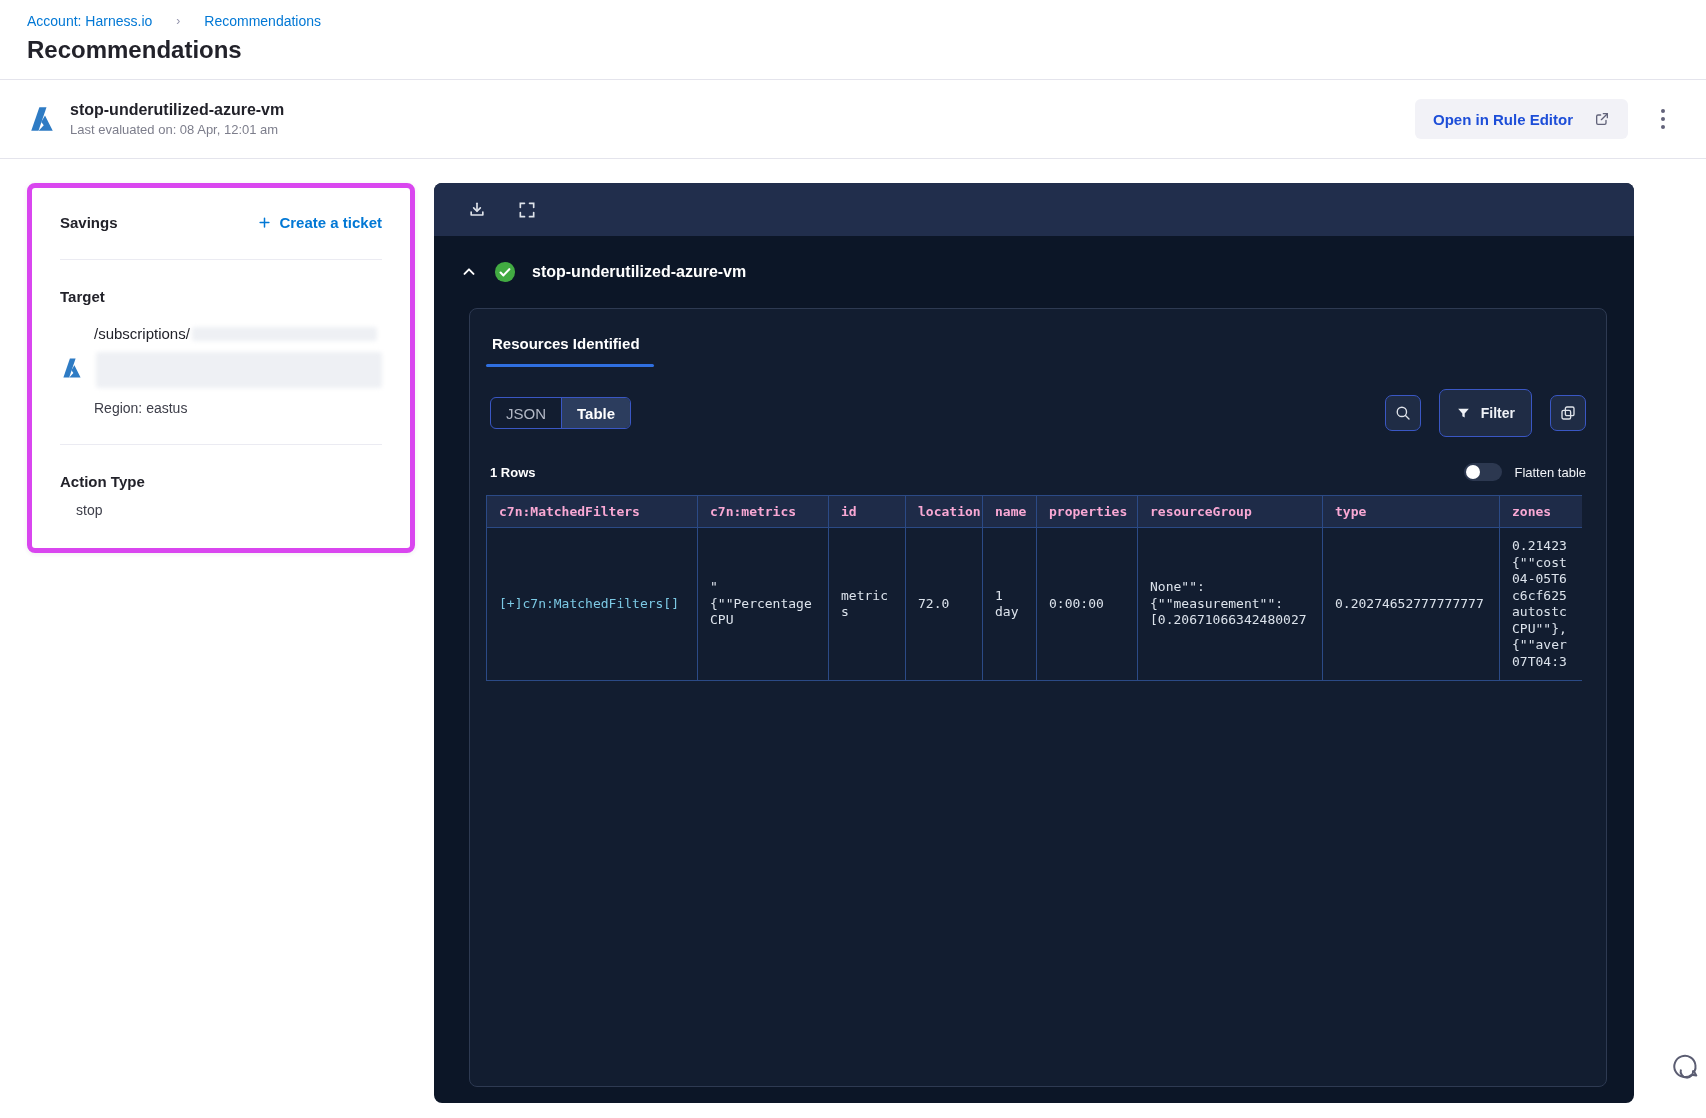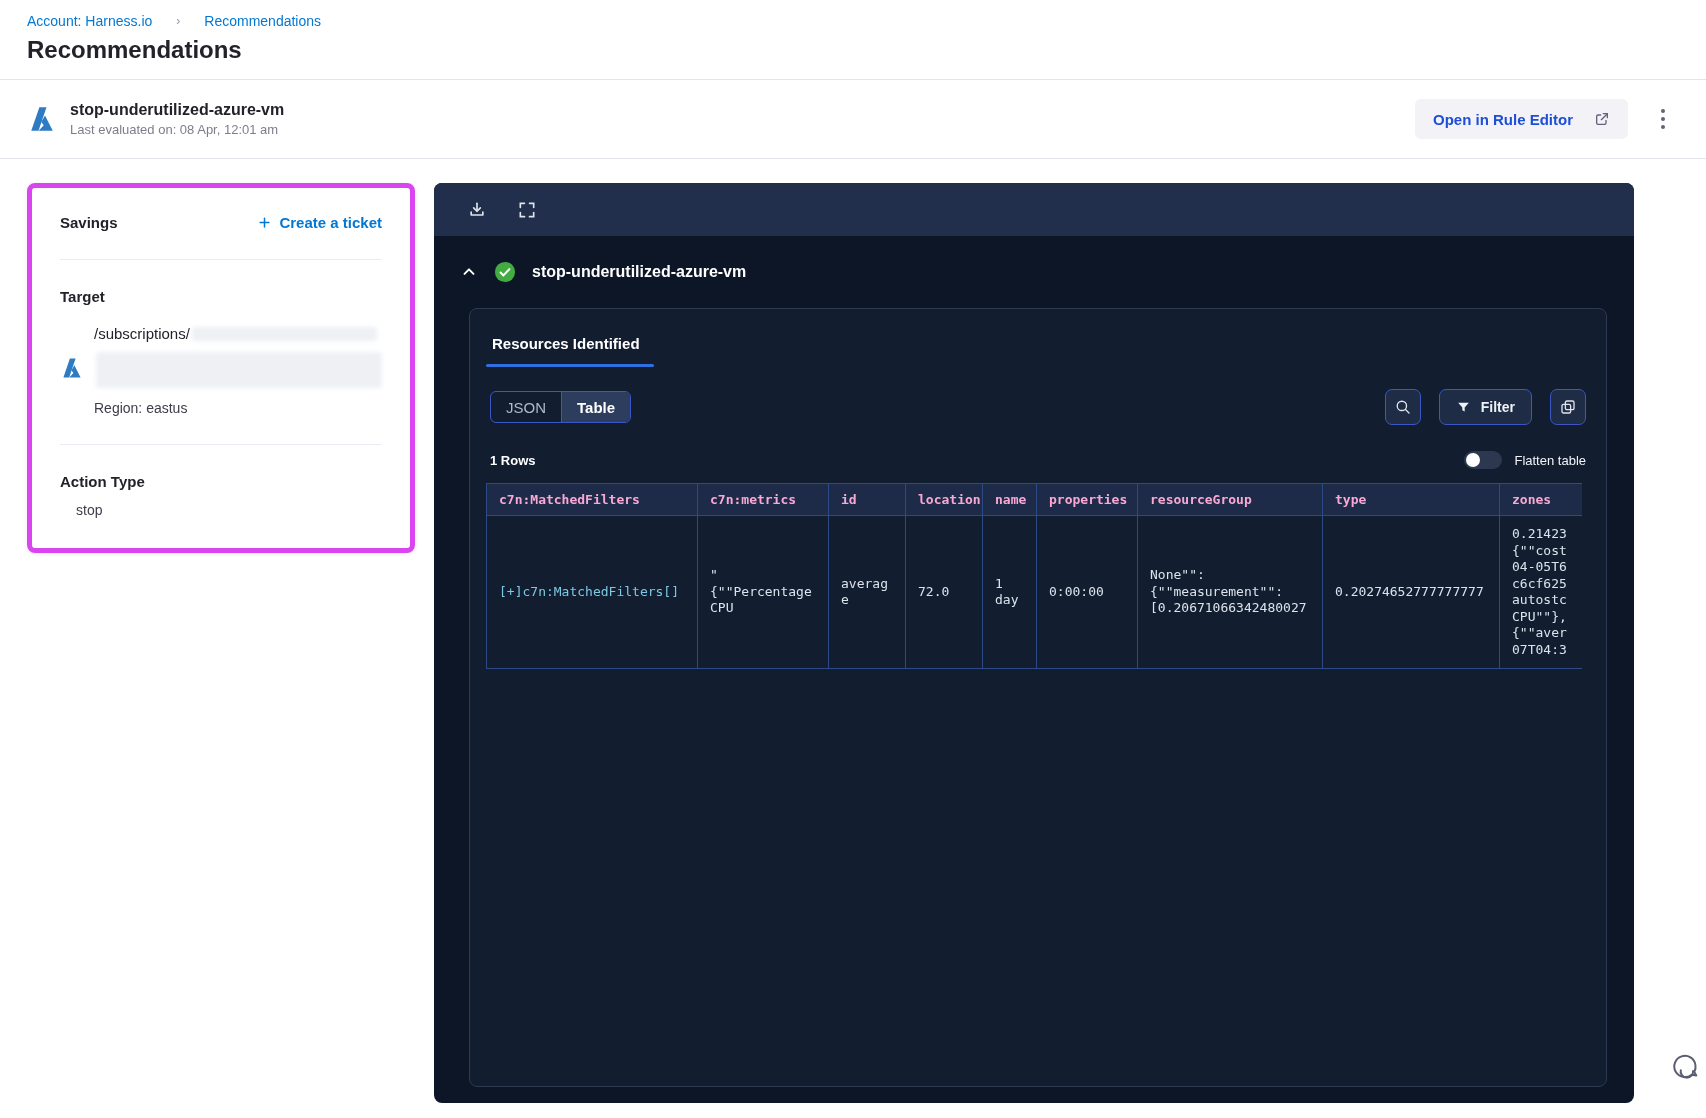--- a/index.html
+++ b/index.html
@@ -75,21 +75,21 @@
   .tab-label{font-size:15px;font-weight:700;color:#fff;display:inline-block;padding:2px 2px 12px 2px;cursor:pointer;}
   .tab-underline{height:3px;background:var(--accent-underline,#2f6fe0);border-radius:2px;width:168px;margin-left:16px;}
   .controls-row{display:flex;justify-content:space-between;align-items:center;padding:0 20px;margin-top:22px;}
   .segmented{display:flex;border:1px solid var(--button-border,#3a57c4);border-radius:6px;overflow:hidden;height:32px;}
   .seg{display:flex;align-items:center;padding:0 15px;font-size:15px;cursor:pointer;background:transparent;border:none;font-family:inherit;}
   .seg-json{color:#b3b9c6;border-right:1px solid var(--button-border,#3a57c4);}
   .seg-table{color:#fff;font-weight:700;background:#2c3d5e;}
   .right-btns{display:flex;align-items:center;gap:18px;}
   .sq-btn{width:36px;height:36px;background:var(--button-bg,#1f2c45);border:1px solid var(--button-border,#3a57c4);border-radius:7px;display:flex;align-items:center;justify-content:center;color:#dfe3ea;cursor:pointer;}
   .sq-btn svg{width:18px;height:18px;}
-  .filter-btn{height:36px;background:var(--button-bg,#1f2c45);border:1px solid var(--button-border,#3a57c4);border-radius:7px;display:flex;align-items:center;gap:10px;padding:0 16px;color:#eef1f6;font-size:14px;font-weight:700;cursor:pointer;font-family:inherit;}
+  .filter-btn{height:48px;background:var(--button-bg,#1f2c45);border:1px solid var(--button-border,#3a57c4);border-radius:7px;display:flex;align-items:center;gap:10px;padding:0 16px;color:#eef1f6;font-size:14px;font-weight:700;cursor:pointer;font-family:inherit;}
   .filter-btn svg{width:15px;height:15px;}
   .rows-row{display:flex;justify-content:space-between;align-items:center;padding:0 20px;margin-top:26px;}
   .rows-count{font-size:13px;font-weight:700;color:#fff;}
   .flatten-wrap{display:flex;align-items:center;gap:12px;}
   .switch{width:38px;height:18px;border-radius:10px;background:#2c3850;position:relative;cursor:pointer;border:none;padding:0;}
   .switch .knob{position:absolute;left:2px;top:2px;width:14px;height:14px;border-radius:50%;background:#fff;}
   .flatten-label{font-size:13px;color:#f1f3f7;}
   
   .table-clip{margin:14px 0 0 16px;overflow:hidden;width:1096px;}
   table.res-table{border-collapse:collapse;table-layout:fixed;width:1140px;font-family:"DejaVu Sans Mono","Liberation Mono",monospace;font-size:13px;}
@@ -273,21 +273,21 @@
               <th>type</th>
               <th>zones</th>
             </tr>
           </thead>
           <tbody>
             <tr>
               <td class="cell-link">[+]c7n:MatchedFilters[]</td>
               <td>"
 {""Percentage
 CPU</td>
-              <td>average</td>
+              <td>metrics</td>
               <td>72.0</td>
               <td>1
 day</td>
               <td>0:00:00</td>
               <td>None"":
 {""measurement"":
 [0.20671066342480027</td>
               <td>0.20274652777777777</td>
               <td>0.21423
 {""cost

